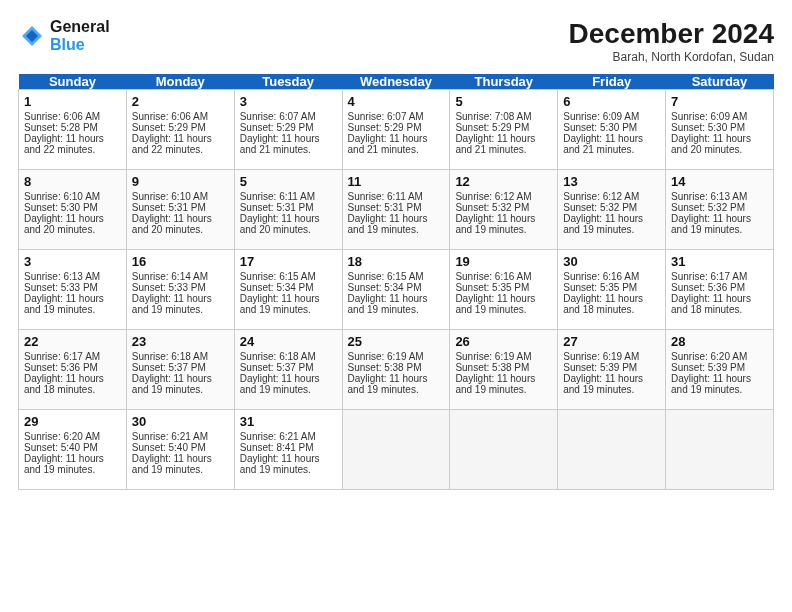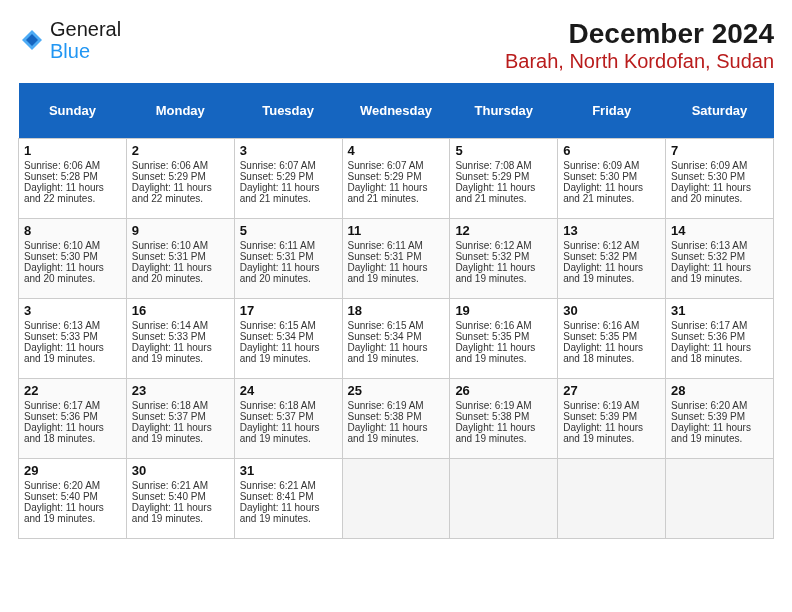--- a/index.html
+++ b/index.html
@@ -31,33 +31,33 @@
     }
     .title-block {
       text-align: right;
     }
     .month-title {
       font-size: 28px;
       font-weight: bold;
       color: #1a1a1a;
     }
     .location {
-      font-size: 20px;
-      color: #b91c1c;
+      font-size: 12px;
+      color: #404040;
     }
     table {
       width: 100%;
       border-collapse: collapse;
       table-layout: fixed;
     }
     th {
       background-color: #1565C0;
       color: #fff;
       text-align: center;
-      padding: 20px 4px;
+      padding: 0 4px;
       font-size: 13px;
       font-weight: bold;
     }
     td {
       border: 1px solid #ccc;
       vertical-align: top;
       padding: 4px 5px;
       font-size: 10px;
       color: #333;
       height: 80px;
@@ -81,21 +81,21 @@
 <body>
 
 <div class="page">
   <div class="header">
     <div class="logo">
       <svg class="logo-icon" viewBox="0 0 28 28">
         <path d="M14 4 L24 14 L14 24 L4 14 Z" fill="#2196F3" opacity="0.8"></path>
         <path d="M14 8 L20 14 L14 20 L8 14 Z" fill="#1565C0"></path>
       </svg>
       <div>
-        <div style="font-size:20px;font-weight:normal;line-height:1.1;">
+        <div style="font-size:16px;font-weight:bold;line-height:1.1;">
           <span style="color:#1a1a1a;">General</span><br>
           <span style="color:#2196F3;text-align:center;">Blue</span>
         </div>
       </div>
     </div>
     <div class="title-block">
       <div class="month-title">December 2024</div>
       <div class="location">Barah, North Kordofan, Sudan</div>
     </div>
   </div>

